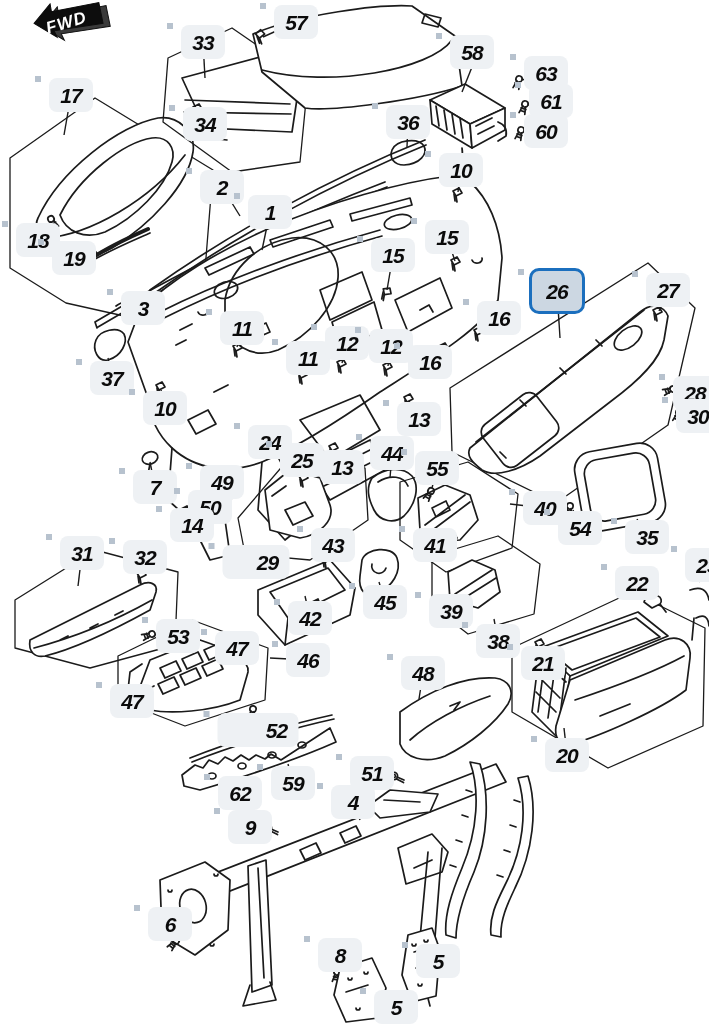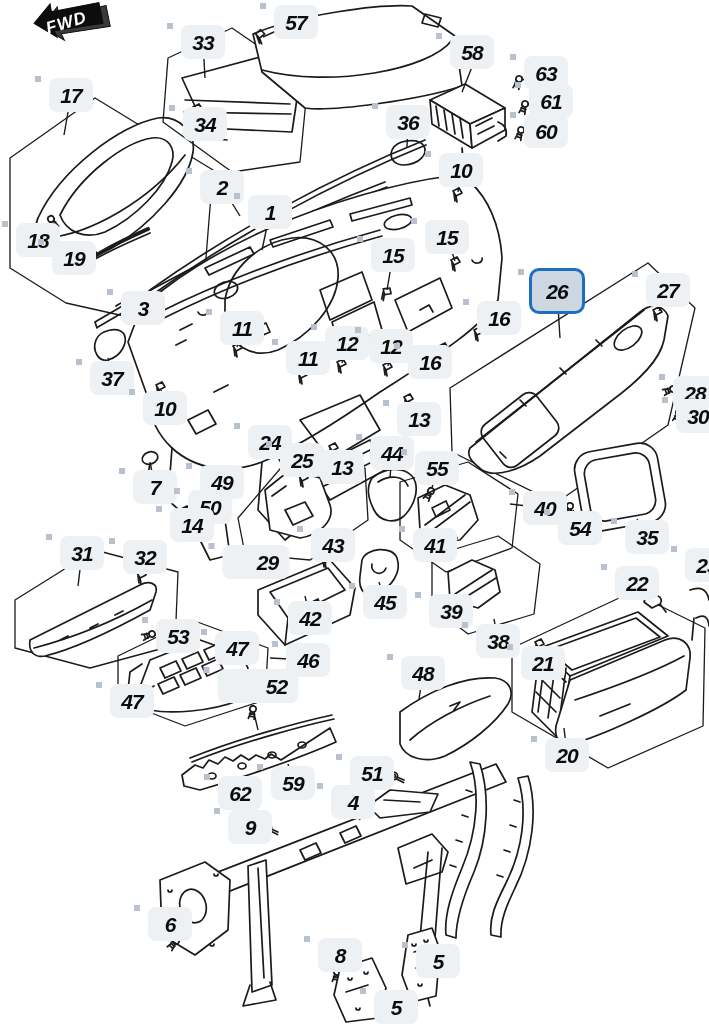--- a/index.html
+++ b/index.html
@@ -570,21 +570,21 @@
         <span>47</span>
       </div>
       <div class="part-label" style="left: 308px; top: 660px;">
         <span class="marker"></span>
         <span>46</span>
       </div>
       <div class="part-label" style="left: 132px; top: 701px;">
         <span class="marker"></span>
         <span>47</span>
       </div>
-      <div class="part-label" style="left: 258px; top: 686px; padding-left: 44px;">
+      <div class="part-label" style="left: 258px; top: 730px; padding-left: 44px;">
         <span class="marker"></span>
         <span>52</span>
       </div>
       <div class="part-label" style="left: 293px; top: 783px;">
         <span class="marker"></span>
         <span>59</span>
       </div>
       <div class="part-label" style="left: 228px; top: 793px; margin-left: 12px;">
         <span class="marker"></span>
         <span>62</span>

